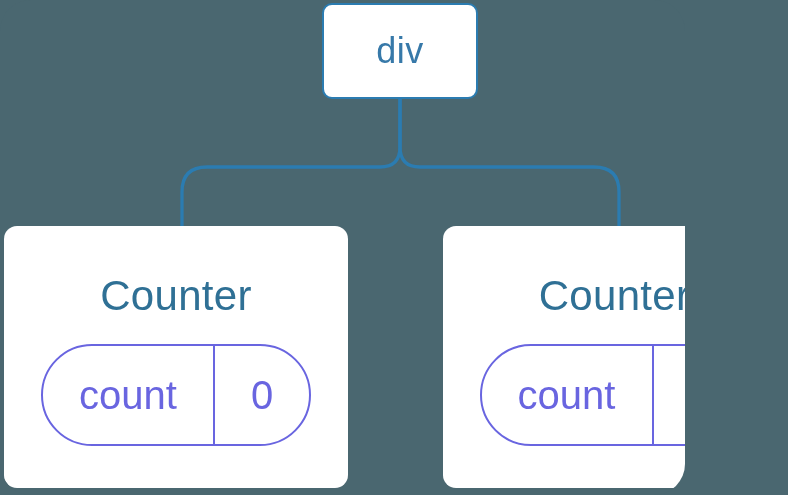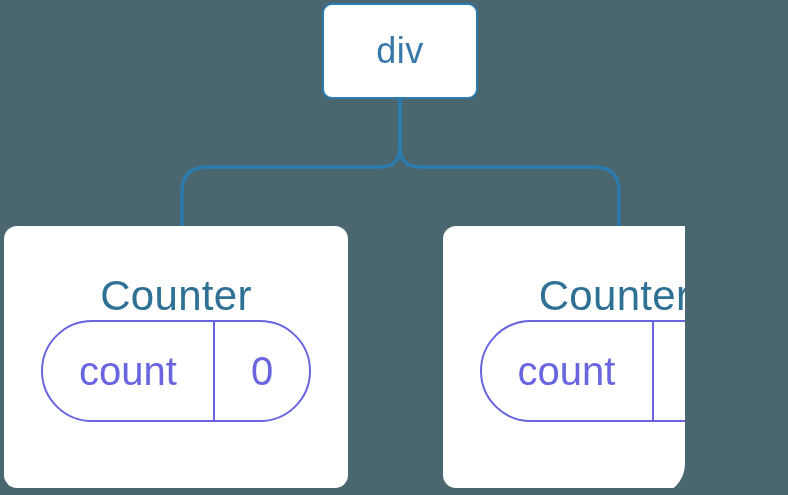--- a/index.html
+++ b/index.html
@@ -63,20 +63,21 @@
   .card.right { left: 443px; width: 343px; }
   .card-title {
     margin-top: 46px;
     color: var(--card_title, #2F7095);
     font-size: 42px;
     font-weight: 500;
     line-height: 1.15;
     letter-spacing: 0.3px;
   }
   .pill {
+    margin-top: 24px;
     width: 270px;
     height: 102px;
     box-sizing: border-box;
     border: 2px solid var(--pill_purple, #6965E0);
     border-radius: 52px;
     display: flex;
     align-items: stretch;
     overflow: hidden;
     background: var(--card_bg, #FFFFFF);
   }

